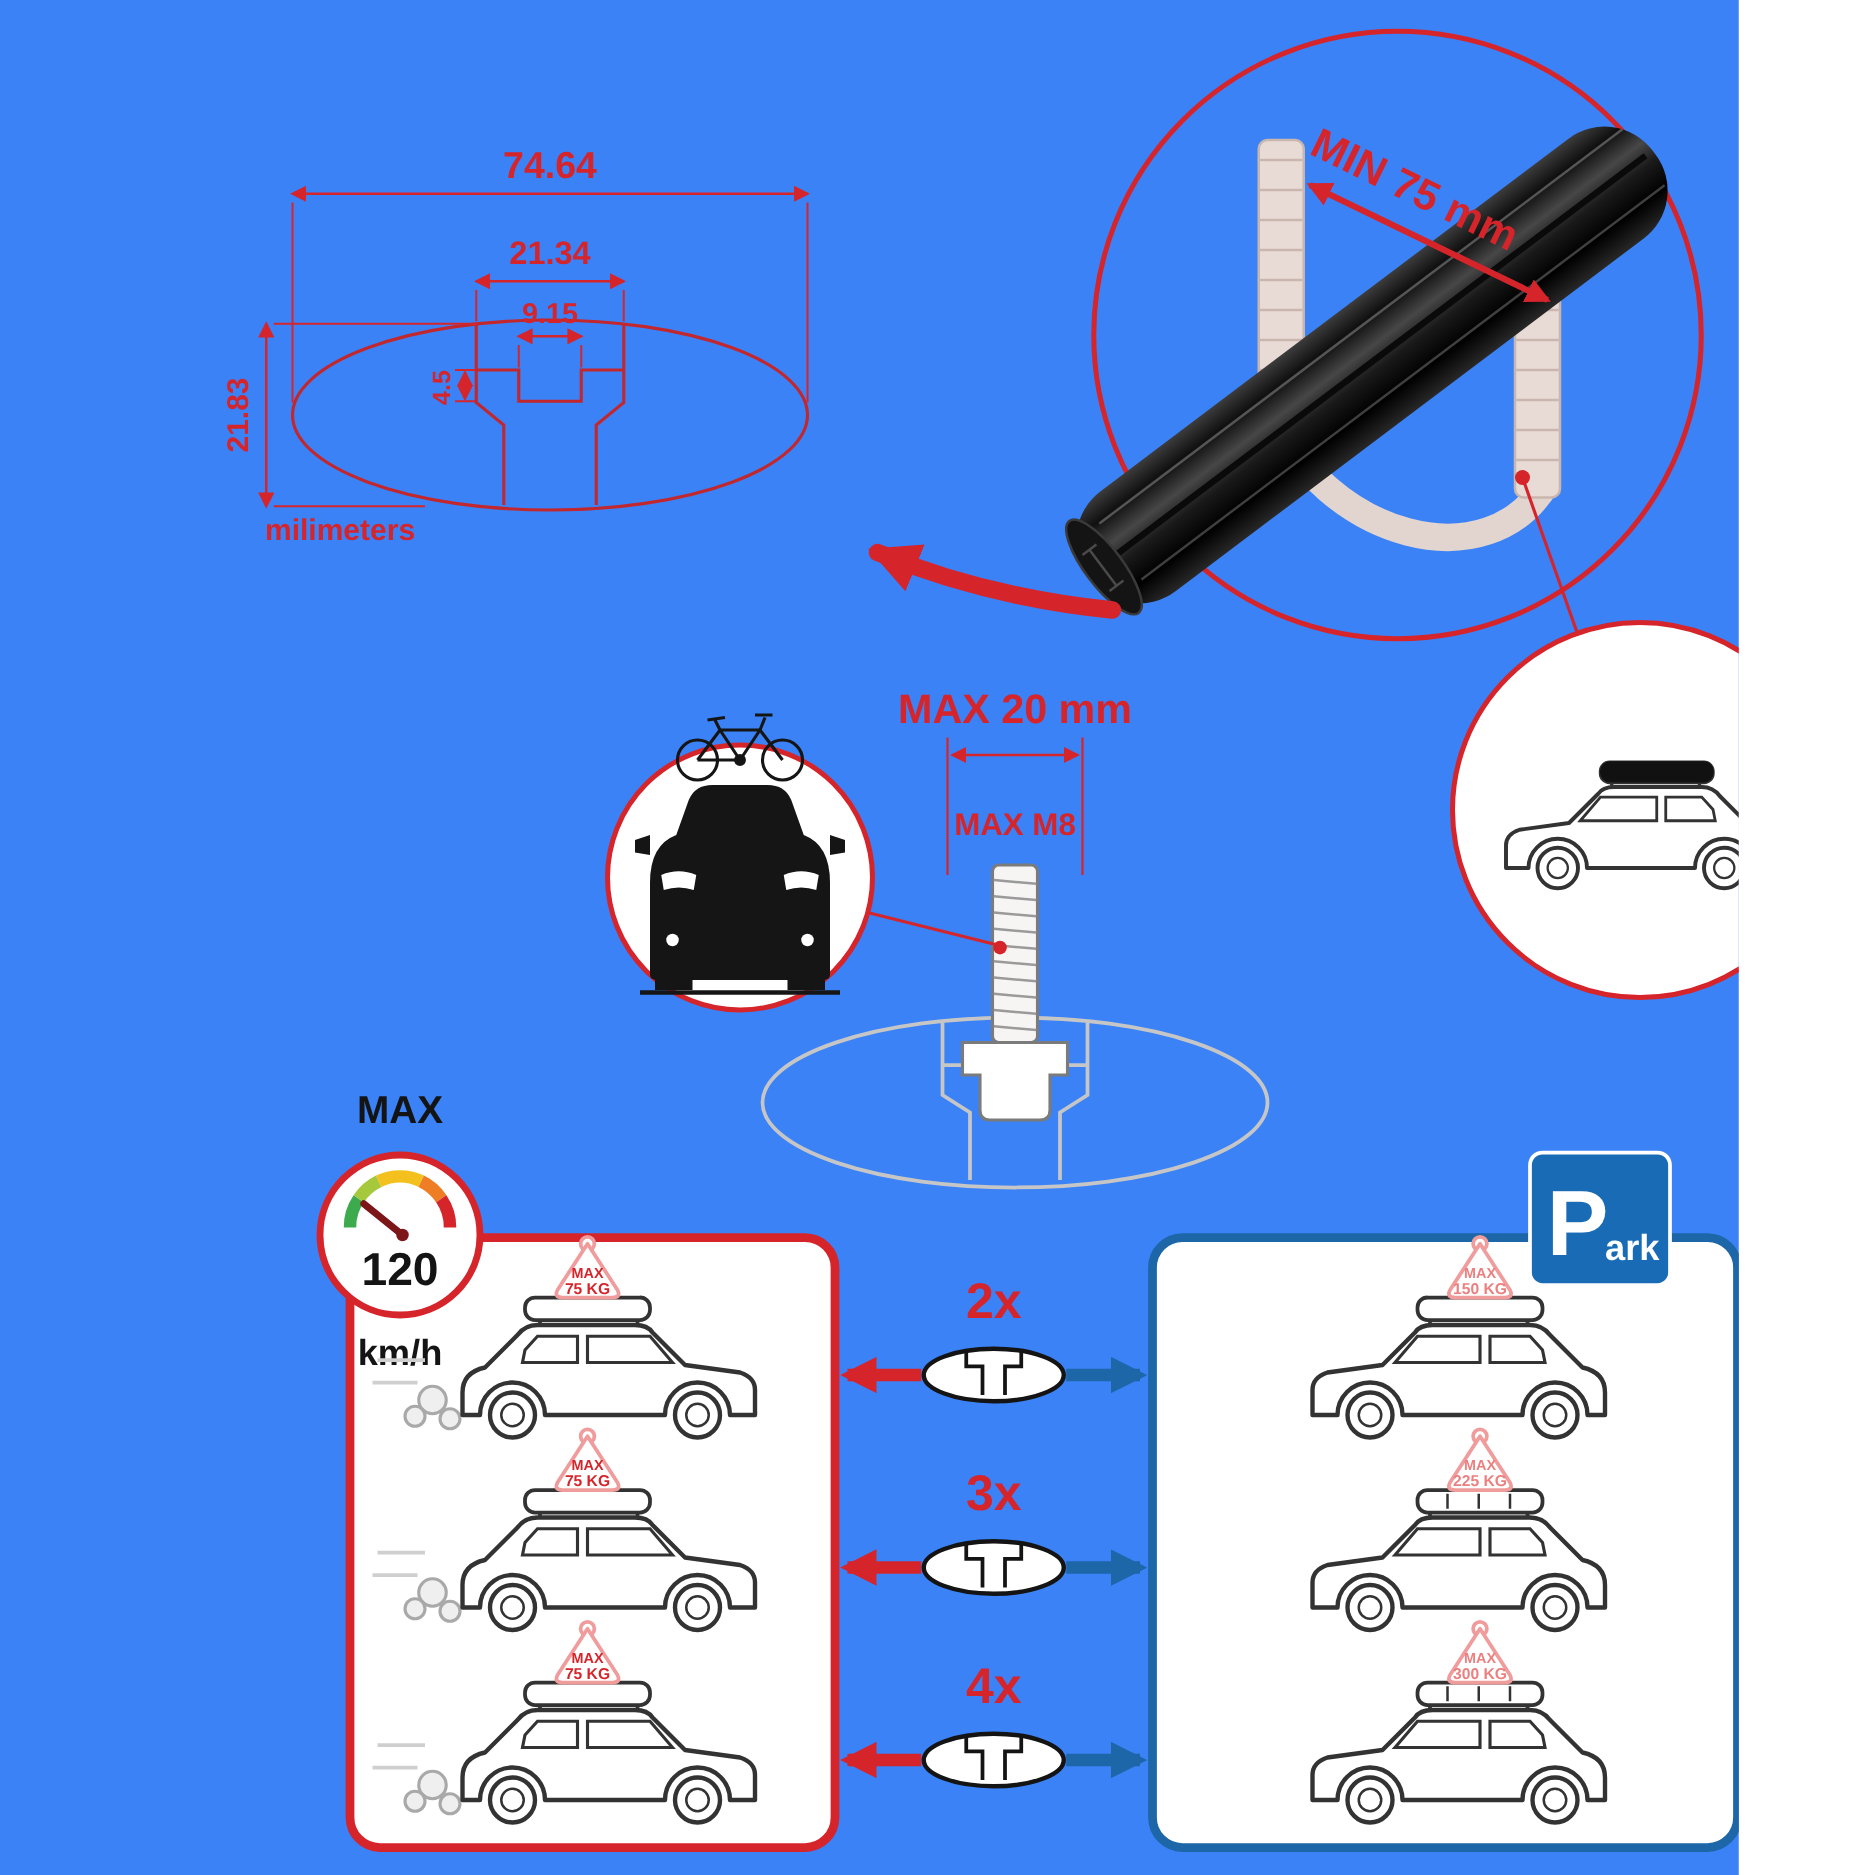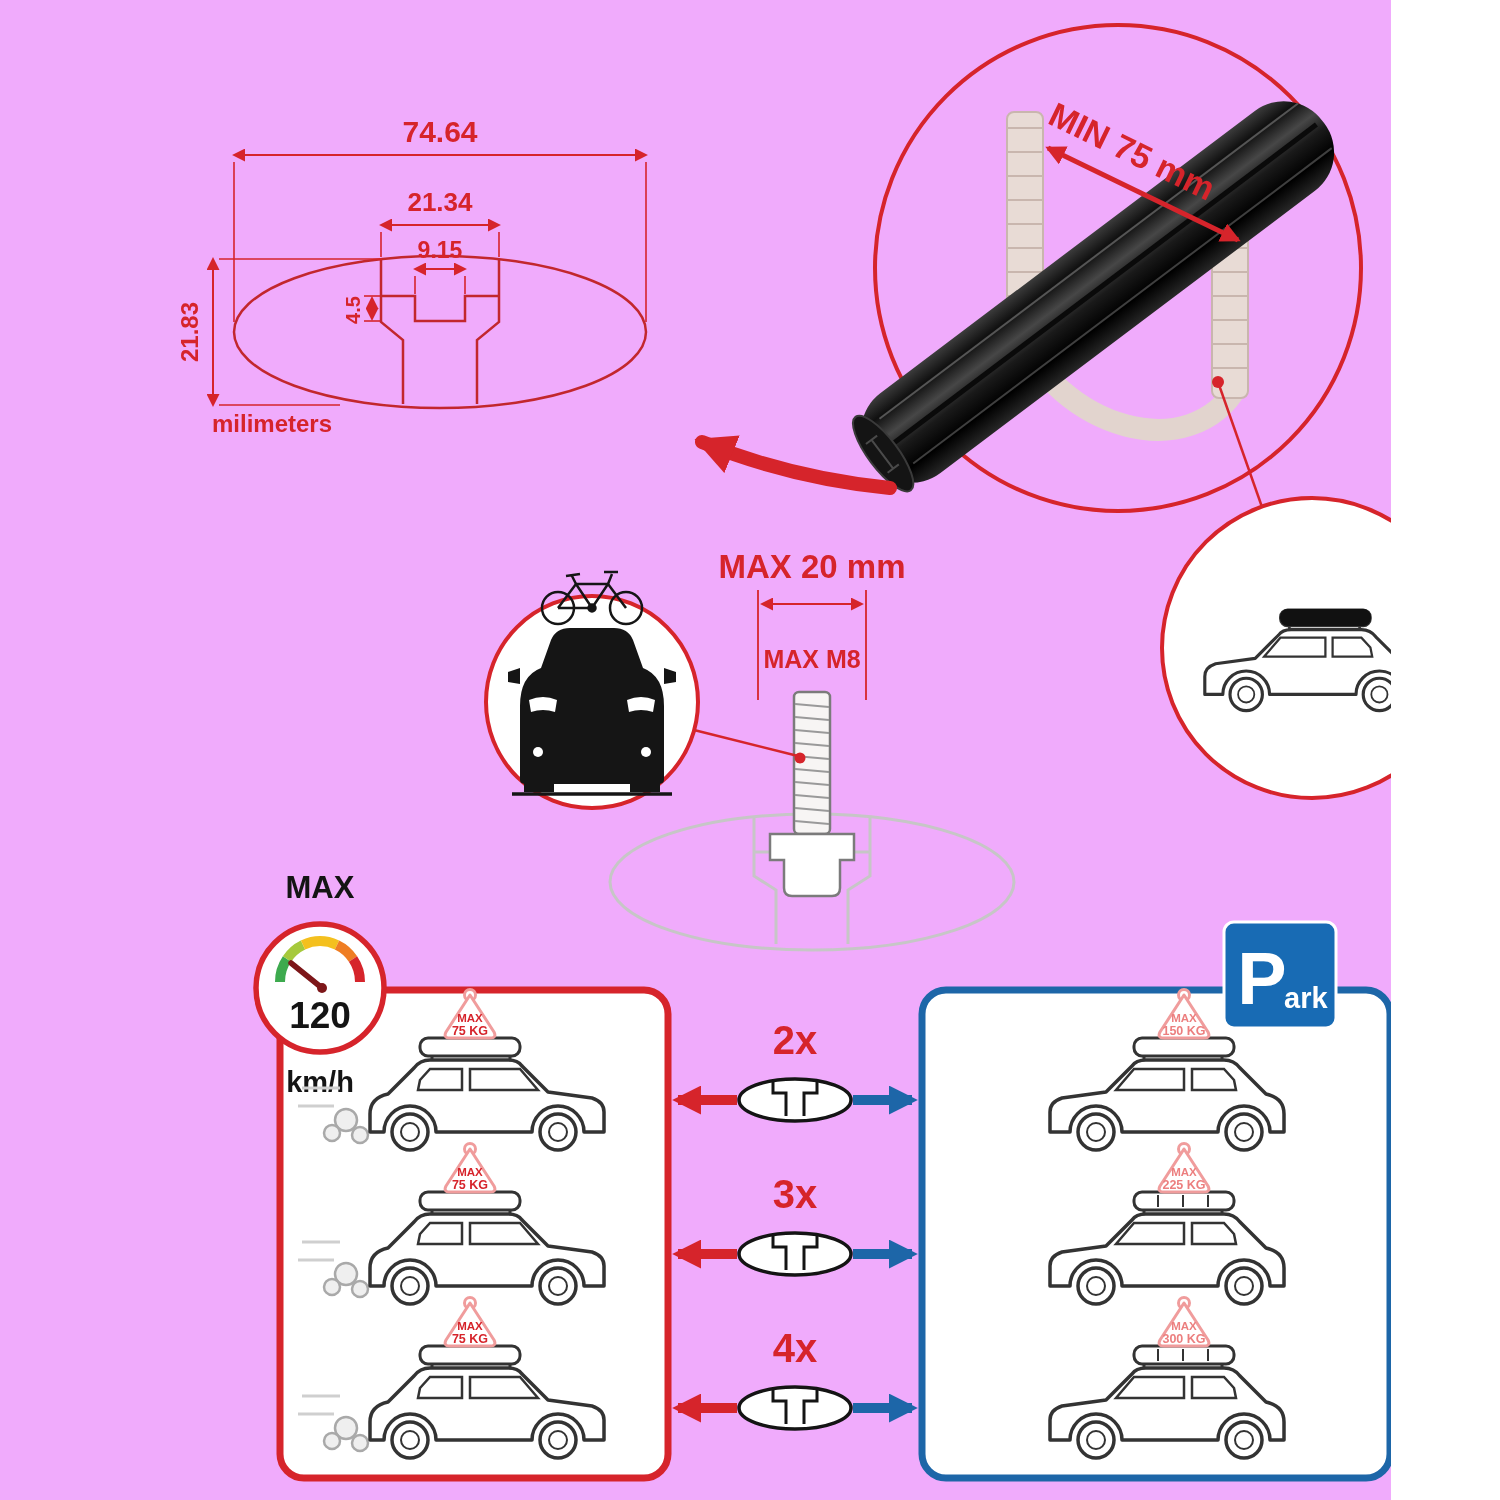--- a/index.html
+++ b/index.html
@@ -1,16 +1,16 @@
 <!DOCTYPE html>
 <html><head>
 <meta charset="utf-8">
 <style>
   html,body{margin:0;padding:0;background:#ffffff;}
-  .stage{position:relative;width:1391px;height:1500px;background:#f0abfc;overflow:hidden;}
+  .stage{position:relative;width:1391px;height:1500px;background:#3b82f6;overflow:hidden;}
   svg{display:block;}
   text{font-family:"Liberation Sans", sans-serif;}
 </style>
 </head>
 <body>
 
 <div class="stage">
 <svg width="1500" height="1500" viewBox="0 0 1500 1500">
   <defs>
     <marker id="aRed" viewBox="0 0 10 10" refX="8.5" refY="5" markerWidth="6.5" markerHeight="6.5" orient="auto-start-reverse">

